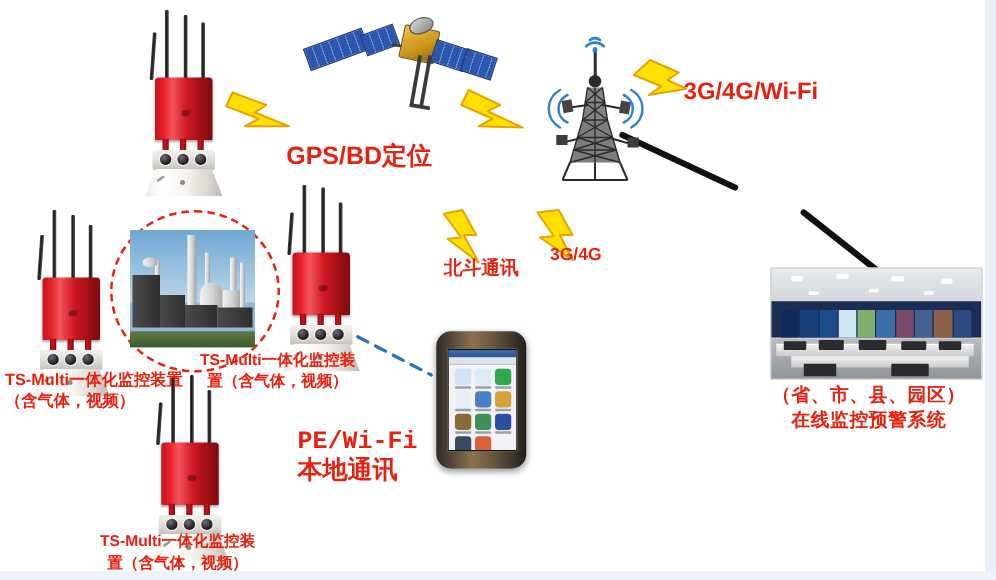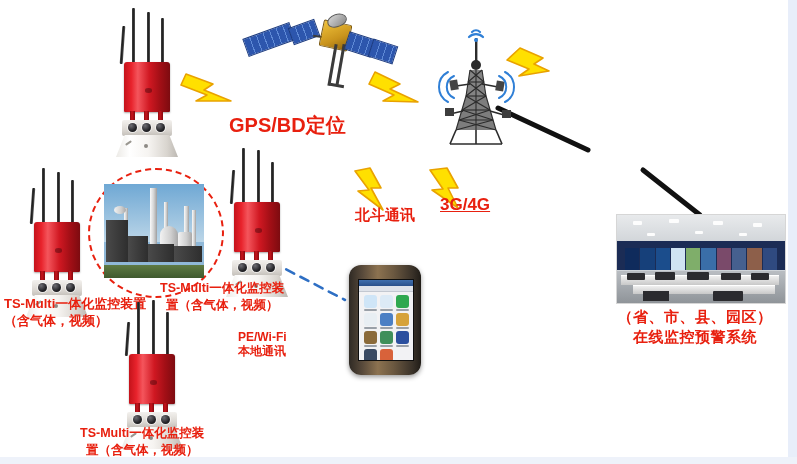--- a/index.html
+++ b/index.html
@@ -421,17 +421,18 @@
     <div class="ctrl-console" style="left:134px;top:58px;width:18px;height:7px;"></div>
     <div class="ctrl-desk" style="left:16px;top:70px;width:142px;height:8px;"></div>
     <div class="ctrl-console" style="left:26px;top:76px;width:26px;height:10px;border-radius:0;"></div>
     <div class="ctrl-console" style="left:96px;top:76px;width:30px;height:10px;"></div>
   </div>
   <div class="lbl center" style="left:600px;top:307px;font-size:15px;width:190px;letter-spacing:.5px;">（省、市、县、园区）
 在线监控预警系统</div>
 
   <div class="lbl" style="left:229px;top:112px;font-size:20px;">GPS/BD定位</div>
   <div class="lbl" style="left:355px;top:205px;font-size:15px;">北斗通讯</div>
-  <div class="lbl" style="left:440px;top:194px;font-size:17px;text-decoration:underline;">3G/4G</div>
-  <div class="lbl" style="left:238px;top:330px;font-size:12px;line-height:1.2;">PE/Wi-Fi
+  <div class="lbl" style="left:440px;top:194px;font-size:14px;">3G/4G</div>
+  <div class="lbl" style="left:547px;top:61px;font-size:19px;">3G/4G/Wi-Fi</div>
+  <div class="lbl" style="left:238px;top:342px;font-size:20px;line-height:1.2;font-family:Liberation Mono, monospace;">PE/Wi-Fi
 本地通讯</div>
 
 </div>
 
 </body></html>

